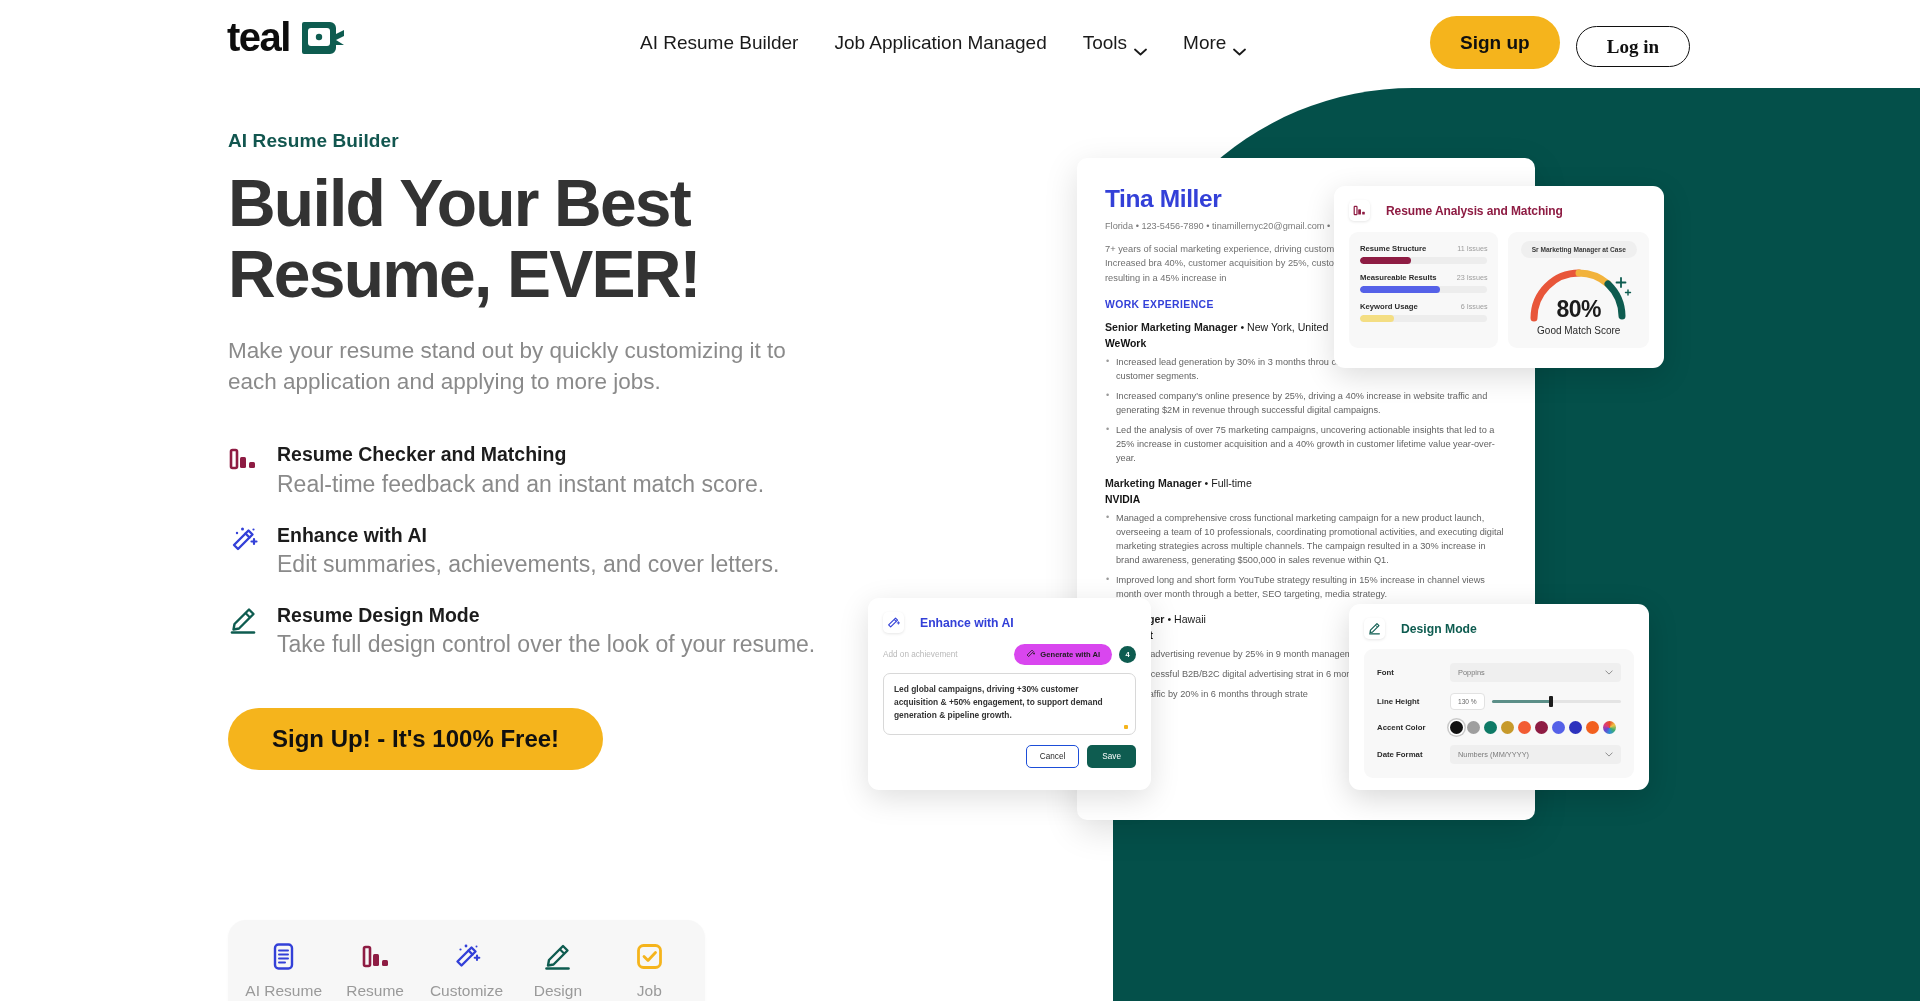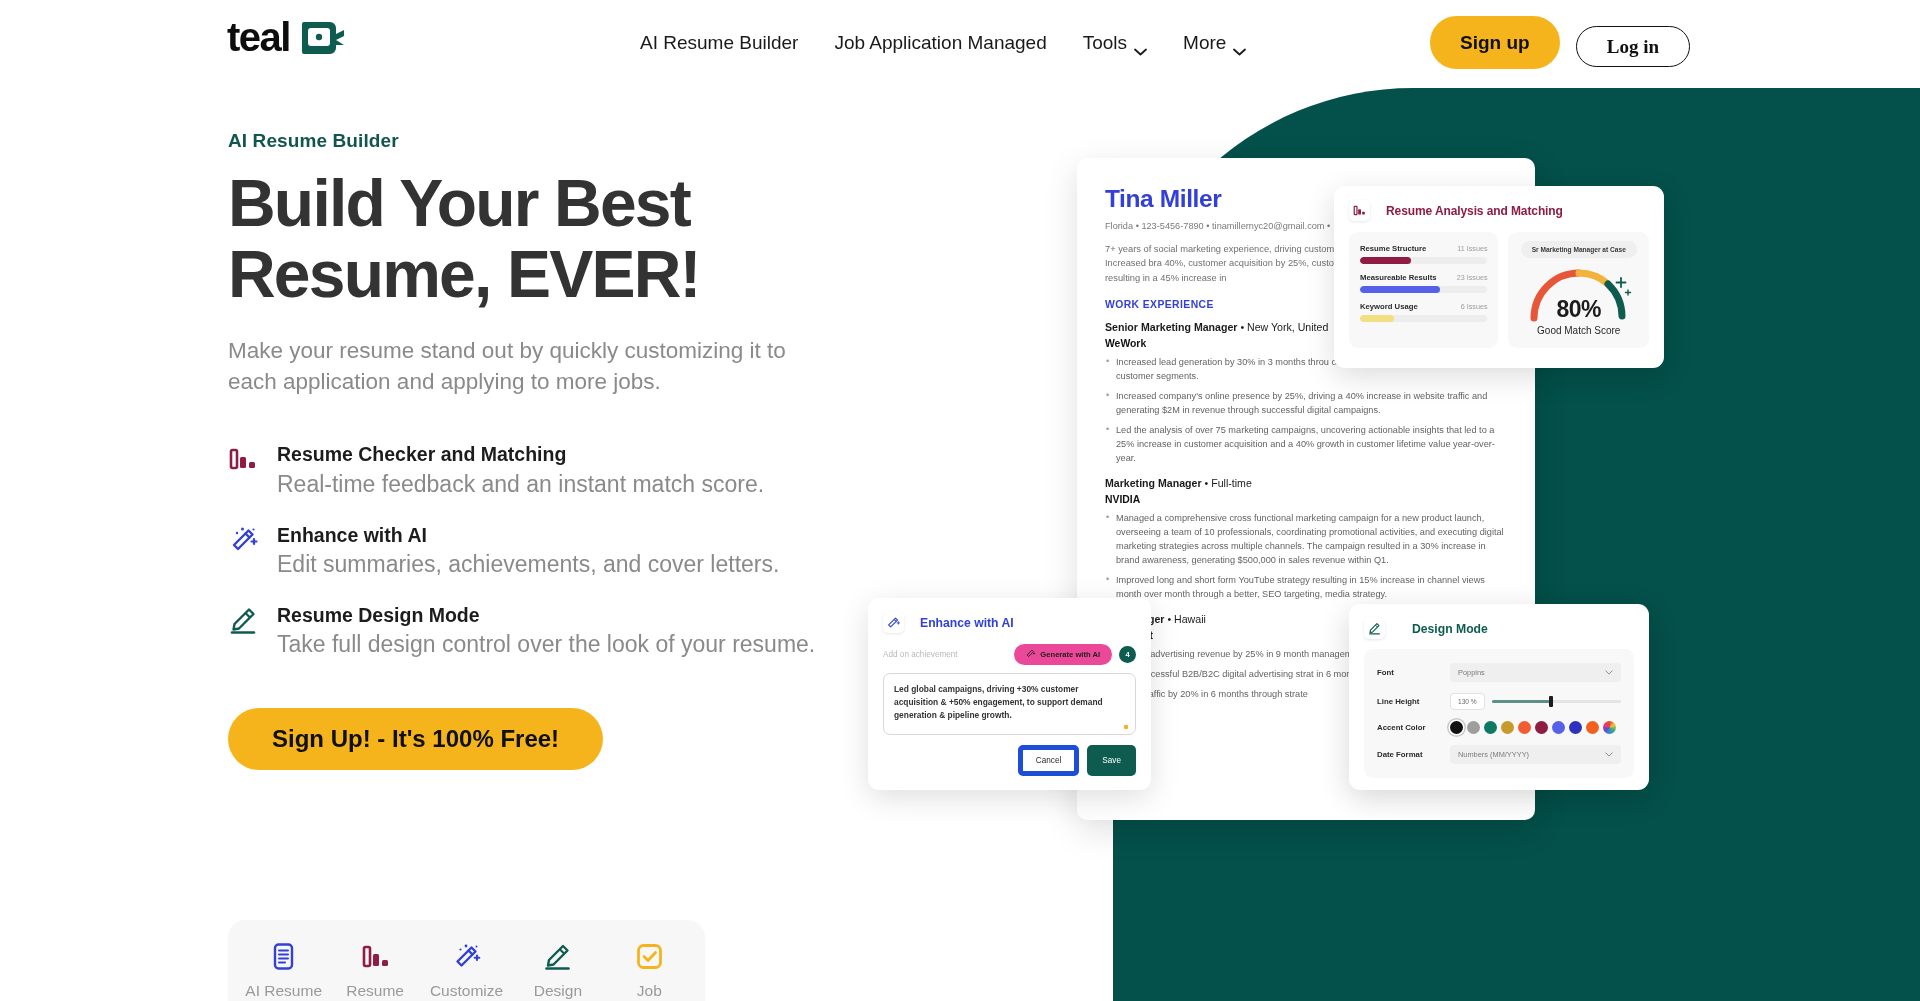--- a/index.html
+++ b/index.html
@@ -173,58 +173,58 @@
     background: #fff; border-radius: 11px;
     box-shadow: 0 8px 30px rgba(0,0,0,0.13);
     padding: 14px 15px;
     z-index: 30;
   }
   .ai-title { font-size: 12.2px; font-weight: 800; color: #3340D8; }
   .ai-panel { background: #fff; border-radius: 9px; margin-top: 11px; }
   .ai-row { display: flex; align-items: center; gap: 7px; }
   .ai-placeholder { font-size: 8.2px; color: #b9b9b9; flex: 1; }
   .gen-btn {
-    background: #ec4899; border-radius: 100px;
+    background: #d946ef; border-radius: 100px;
     font-size: 7.6px; font-weight: 700; color: #1d1d1d;
     padding: 5px 12px; display: flex; align-items: center; gap: 5px;
     cursor: pointer; white-space: nowrap;
   }
   .count-badge {
     width: 17px; height: 17px; border-radius: 50%;
     background: #0E5C50; color: #fff;
     font-size: 7.5px; font-weight: 700;
     display: flex; align-items: center; justify-content: center;
     flex: 0 0 17px;
   }
   .ai-textarea {
     margin-top: 8px; border: 1px solid #d8d8d8; border-radius: 7px;
     padding: 9px 10px 12px 10px; position: relative;
     font-size: 8.4px; line-height: 1.55; color: #333; font-weight: 600;
   }
   .ai-dot { position: absolute; right: 7px; bottom: 5px; width: 4px; height: 4px; background: #F5B41C; border-radius: 1px; }
   .ai-actions { display: flex; justify-content: flex-end; gap: 8px; margin-top: 10px; }
   .btn-cancel {
-    border: 5px solid #1d4ed8; background: #fff; border-radius: 5px;
+    border: 1px solid #1d4ed8; background: #fff; border-radius: 5px;
     font-size: 8.2px; color: #2b2b2b; padding: 6px 13px; cursor: pointer; font-family: inherit;
   }
   .btn-save {
     border: none; background: #0E5C50; border-radius: 5px;
     font-size: 8.2px; color: #fff; padding: 6px 15px; cursor: pointer; font-family: inherit;
   }
 
   
   .design-card {
     position: absolute; left: 1349px; top: 604px;
     width: 300px; height: 186px;
     background: #fff; border-radius: 11px;
     box-shadow: 0 8px 30px rgba(0,0,0,0.16);
     padding: 14px 15px;
     z-index: 30;
   }
-  .design-title { font-size: 12.2px; font-weight: 800; color: #0E5C50; margin-left: 11px; }
+  .design-title { font-size: 12.2px; font-weight: 800; color: #0E5C50; }
   .design-panel { background: #F8F8F8; border-radius: 9px; margin-top: 10px; padding: 14px 13px; }
   .d-row { display: flex; align-items: center; margin-bottom: 11px; }
   .d-row:last-child { margin-bottom: 0; }
   .d-label { font-size: 7.8px; font-weight: 700; color: #2b2b2b; width: 73px; flex: 0 0 73px; }
   .d-select {
     flex: 1; background: #EFEFEF; border-radius: 4px;
     font-size: 7.4px; color: #7a7a7a;
     padding: 5px 8px; display: flex; align-items: center; justify-content: space-between;
     cursor: pointer;
   }

